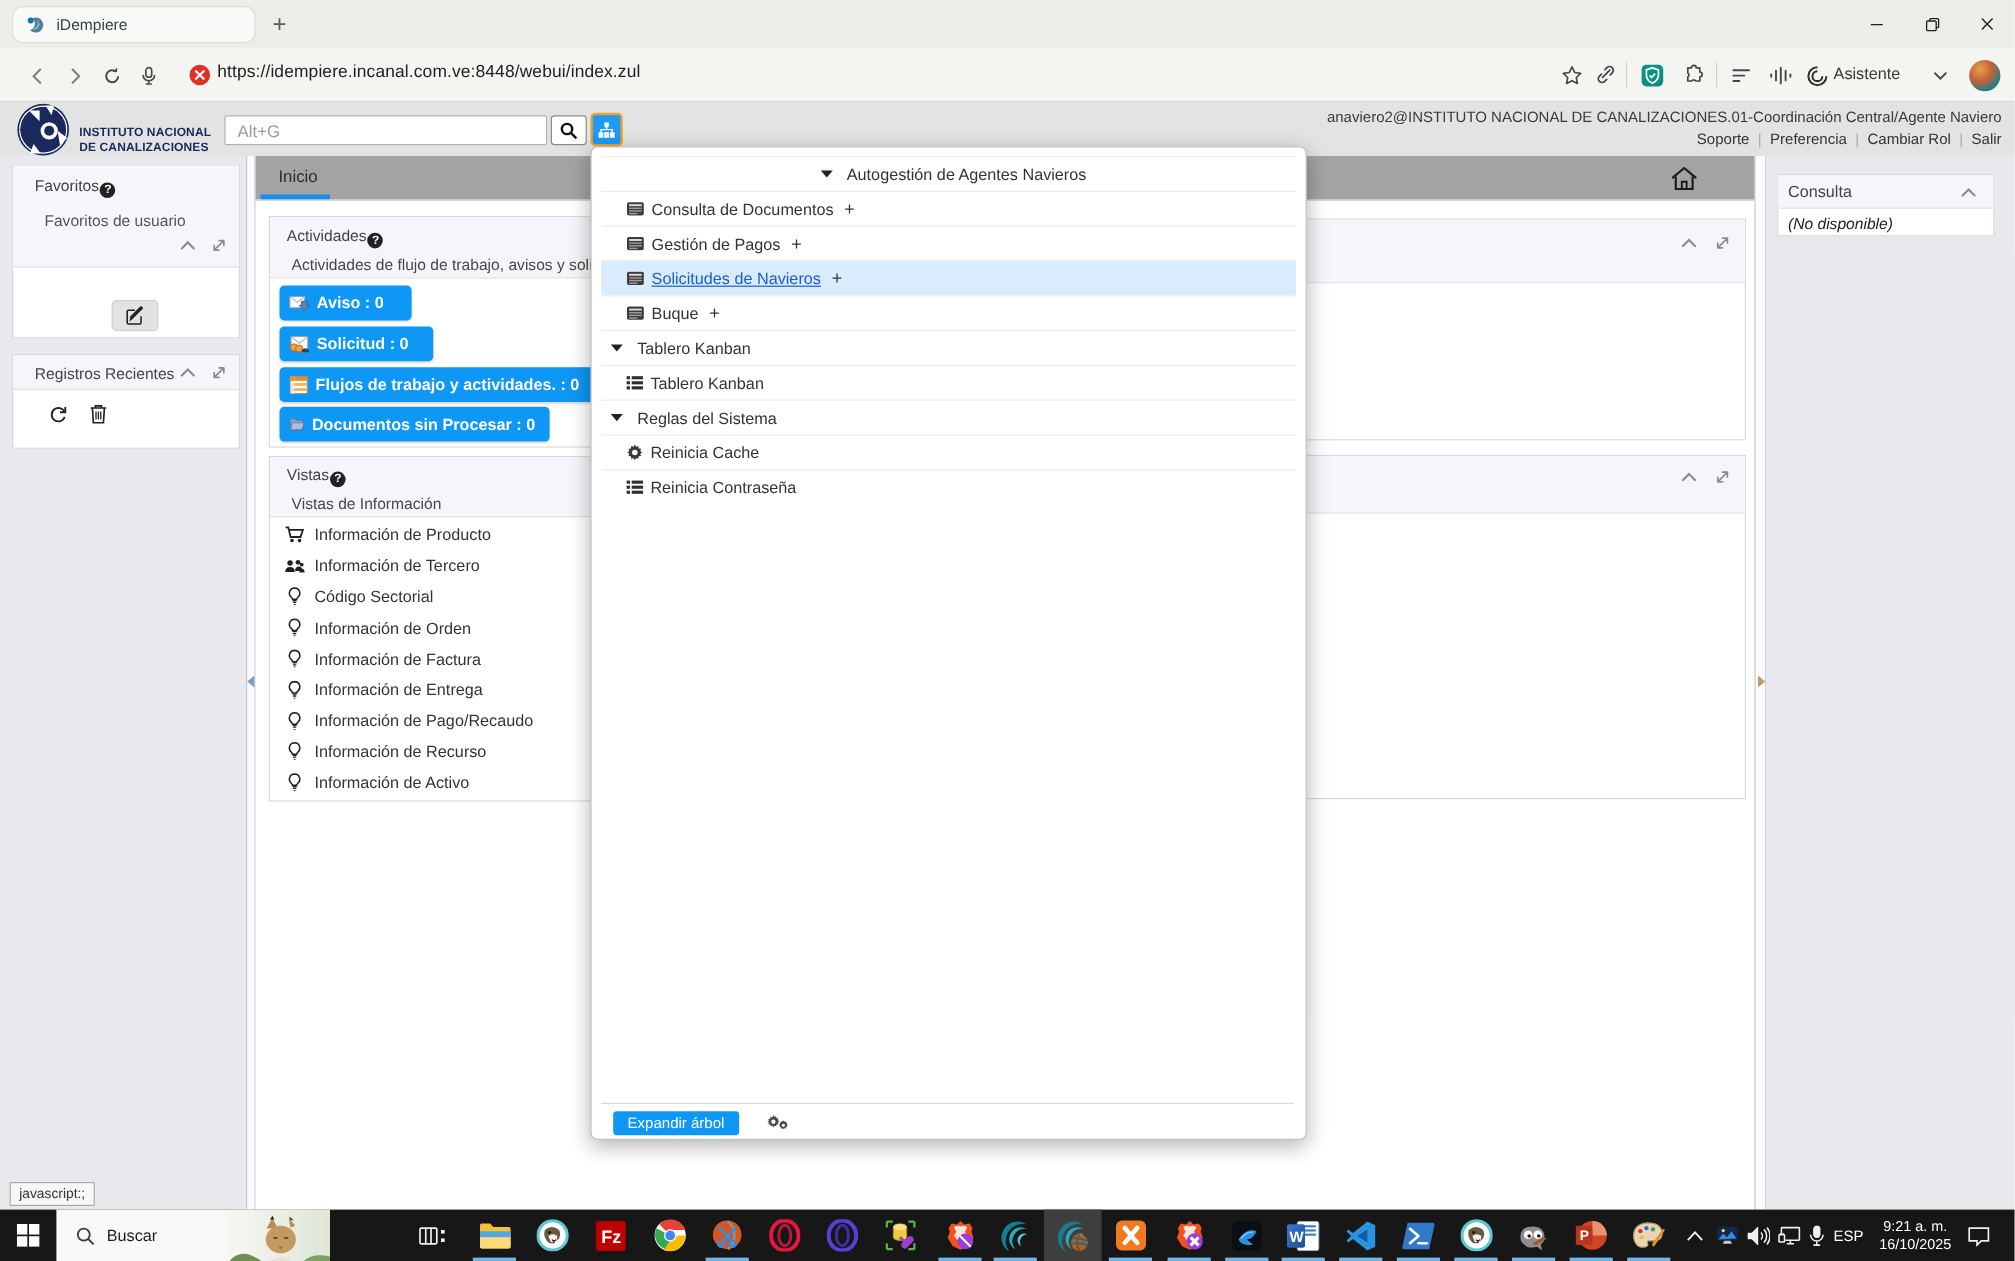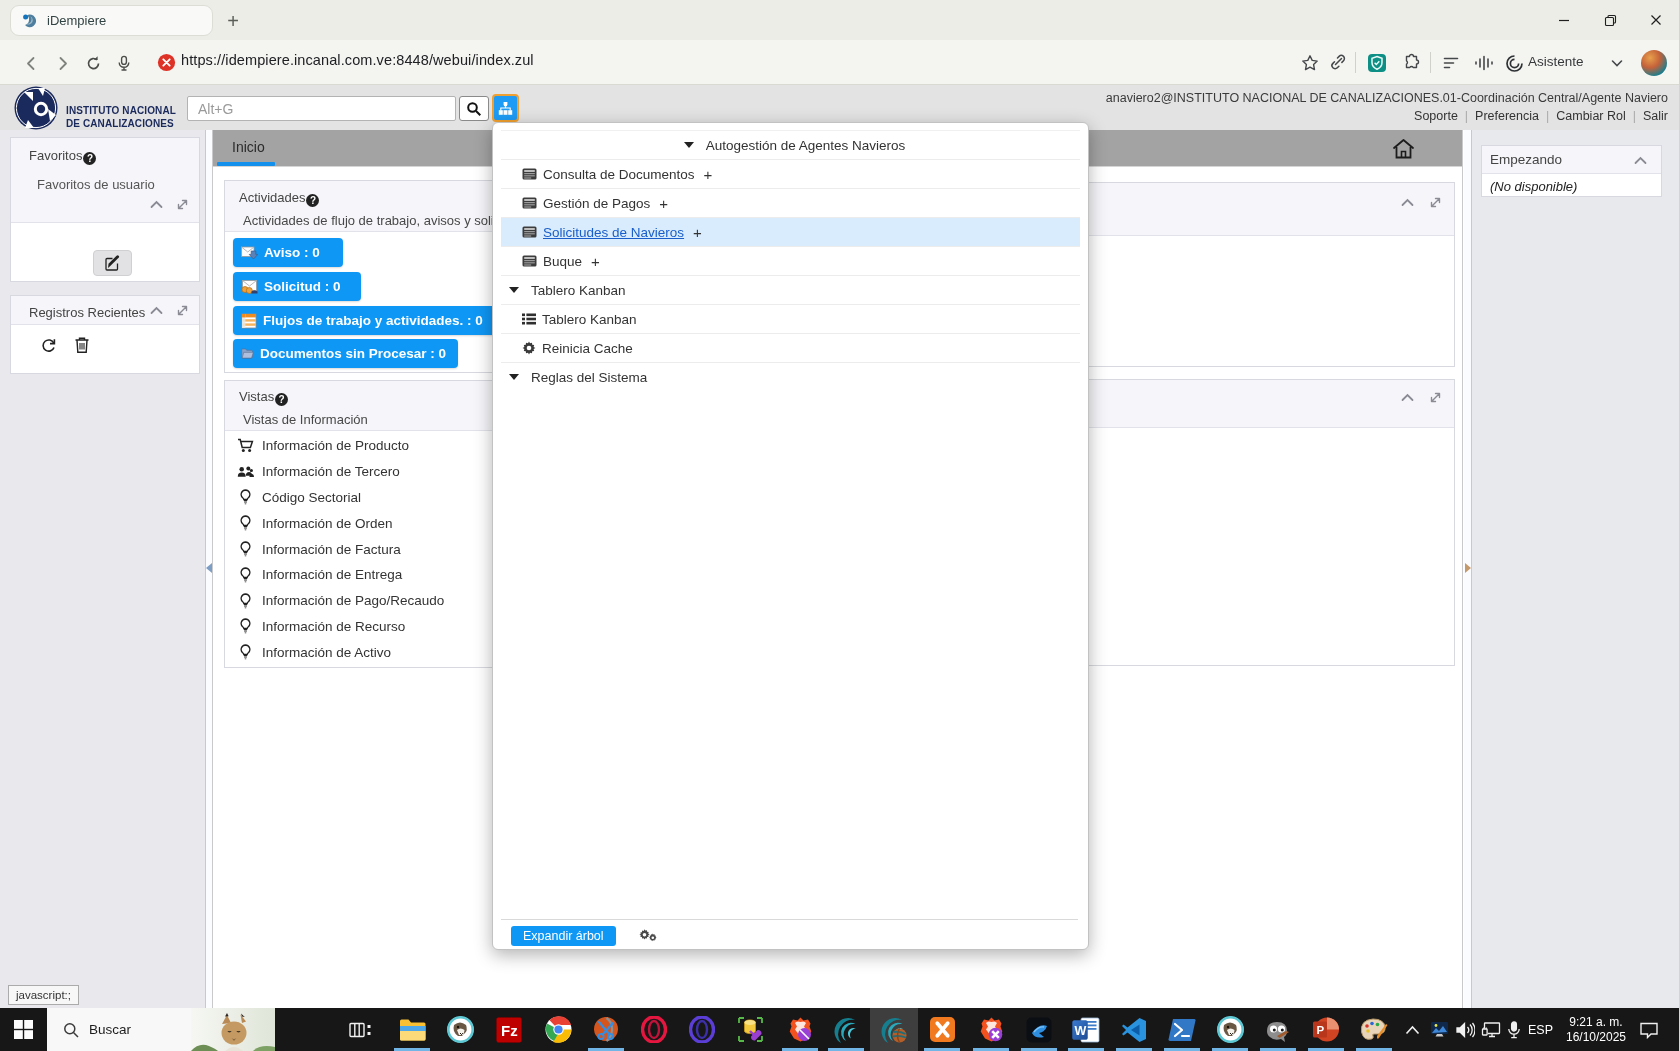--- a/index.html
+++ b/index.html
@@ -563,21 +563,21 @@
       </div>
     </div>
 
     <div class="esplit">
       <div class="splitarrow" style="left:1px; top:433px; border-top:5px solid transparent; border-bottom:5px solid transparent; border-left:6px solid #c49a6c;"></div>
     </div>
 
     <div class="east">
       <div class="panel emp-panel">
         <div class="panel-head emp-head">
-          <span class="ptitle" style="font-size:13.5px">Empezando</span>
+          <span class="ptitle" style="font-size:13.5px">Consulta</span>
           <div style="position:absolute; right:14px; top:10px">
             <svg width="13" height="9" viewBox="0 0 13 9" fill="none" stroke="#8b8b95" stroke-width="1.8" stroke-linecap="round">
                 <path d="M1.5 7 L6.5 2 L11.5 7"></path>
               </svg>
           </div>
         </div>
         <div class="emp-body">(No disponible)</div>
       </div>
     </div>
   </div>
@@ -640,30 +640,41 @@
         <svg width="14" height="12" viewBox="0 0 14 12" fill="#2f2f2f">
             <rect x="0" y="0.5" width="3" height="2.6"></rect>
             <rect x="4.4" y="0.5" width="9.6" height="2.6"></rect>
             <rect x="0" y="4.7" width="3" height="2.6"></rect>
             <rect x="4.4" y="4.7" width="9.6" height="2.6"></rect>
             <rect x="0" y="8.9" width="3" height="2.6"></rect>
             <rect x="4.4" y="8.9" width="9.6" height="2.6"></rect>
           </svg>
         <span class="mlabel">Tablero Kanban</span>
       </div>
+      <div class="mrow group">
+        <span class="caret-down"></span>
+        <span class="mlabel">Reglas del Sistema</span>
+      </div>
       <div class="mrow child">
         <svg width="14" height="14" viewBox="0 0 14 14">
             <path d="M7 0.4 l1 1.8 2-.5 .2 2 2 .3 -.6 2 1.8 1 -1.8 1 .6 2 -2 .3 -.2 2 -2-.5 -1 1.8 -1-1.8 -2 .5 -.2-2 -2-.3 .6-2 L0.6 7 l1.8-1 -.6-2 2-.3 .2-2 2 .5 z" fill="#3a3a3a"></path>
             <circle cx="7" cy="7" r="2.3" fill="#fff"></circle>
           </svg>
         <span class="mlabel">Reinicia Cache</span>
       </div>
-      <div class="mrow group">
-        <span class="caret-down"></span>
-        <span class="mlabel">Reglas del Sistema</span>
+      <div class="mrow child">
+        <svg width="14" height="12" viewBox="0 0 14 12" fill="#2f2f2f">
+            <rect x="0" y="0.5" width="3" height="2.6"></rect>
+            <rect x="4.4" y="0.5" width="9.6" height="2.6"></rect>
+            <rect x="0" y="4.7" width="3" height="2.6"></rect>
+            <rect x="4.4" y="4.7" width="9.6" height="2.6"></rect>
+            <rect x="0" y="8.9" width="3" height="2.6"></rect>
+            <rect x="4.4" y="8.9" width="9.6" height="2.6"></rect>
+          </svg>
+        <span class="mlabel">Reinicia Contraseña</span>
       </div>
     </div>
     <div class="mfooter-sep"></div>
     <div class="expandbtn">Expandir árbol</div>
     <div class="gears-ic">
       <svg width="20" height="16" viewBox="0 0 20 16">
           <path d="M6.5 2.2 l.8 1.4 1.6-.4 .2 1.6 1.6.2 -.5 1.6 1.4.8 -1.4.8 .5 1.6 -1.6.2 -.2 1.6 -1.6-.4 -.8 1.4 -.8-1.4 -1.6.4 -.2-1.6 -1.6-.2 .5-1.6 L1.4 7.8 l1.4-.8 -.5-1.6 1.6-.2 .2-1.6 1.6.4 z" fill="#4a4a4a"></path>
           <circle cx="6.5" cy="7.8" r="1.8" fill="#fff"></circle>
           <path d="M14.8 6.6 l.6 1 1.2-.3 .15 1.2 1.2.15 -.4 1.2 1 .6 -1 .6 .4 1.2 -1.2.15 -.15 1.2 -1.2-.3 -.6 1 -.6-1 -1.2.3 -.15-1.2 -1.2-.15 .4-1.2 -1-.6 1-.6 -.4-1.2 1.2-.15 .15-1.2 1.2.3 z" fill="#4a4a4a"></path>
           <circle cx="14.8" cy="10.8" r="1.3" fill="#fff"></circle>

